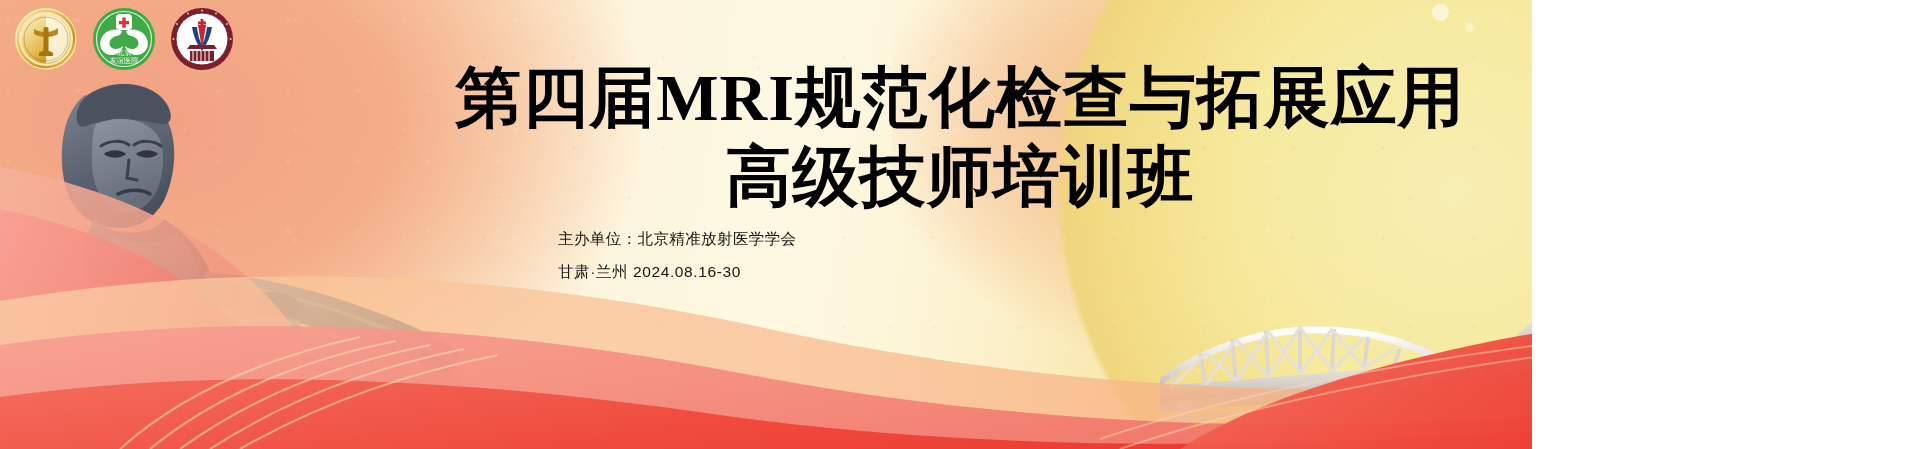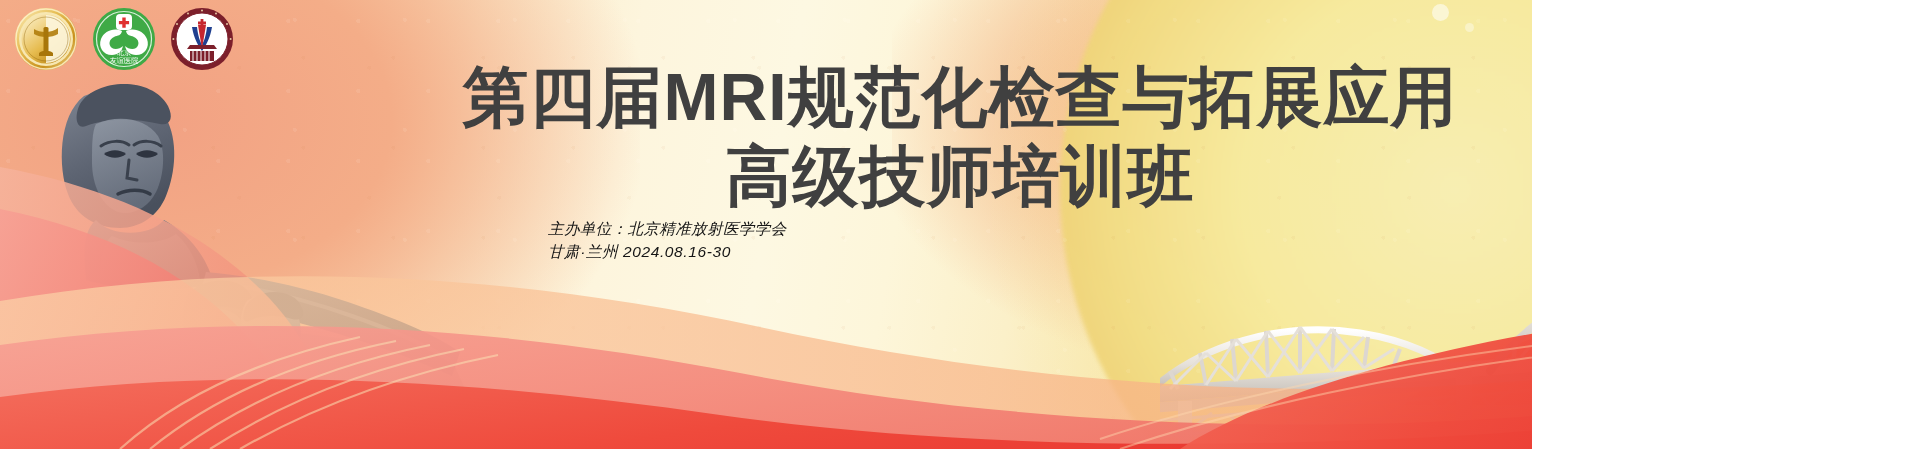--- a/index.html
+++ b/index.html
@@ -87,41 +87,41 @@
   .logo{position:relative;height:64px;width:64px;margin-right:14px;flex:0 0 auto;}
   .logo.wide{width:104px;}
 
   
   .title-wrap{
     position:absolute;left:0;top:64px;width:1920px;
     text-align:center;
     pointer-events:none;
   }
   .title-line{
-    font-family:Liberation Sans, sans-serif;
+    font-family:Liberation Serif, serif;
     font-weight:700;
-    color:#404040;
+    color:#000000;
     letter-spacing:1px;
     line-height:1.02;
     white-space:nowrap;
   }
   #title1{font-size:66px;}
   #title2{font-size:66px;margin-top:12px;}
 
   
   .orginfo{
     position:absolute;left:548px;top:218px;
     font-family:"Liberation Sans","DejaVu Sans",sans-serif;
     font-size:15.5px;
     line-height:22.5px;
     color:#151515;
     letter-spacing:.4px;
     white-space:nowrap;
   }
-  .orginfo div{margin:0;padding:0;font-style:italic;}
+  .orginfo div{margin:10px;padding:0;}
   .orginfo .date{letter-spacing:.6px;}
 </style>
 </head>
 <body>
 
 <div id="banner">
 
   <div class="bg-base"></div>
   <div class="bg-tl"></div>
   <div class="bg-tr"></div>

